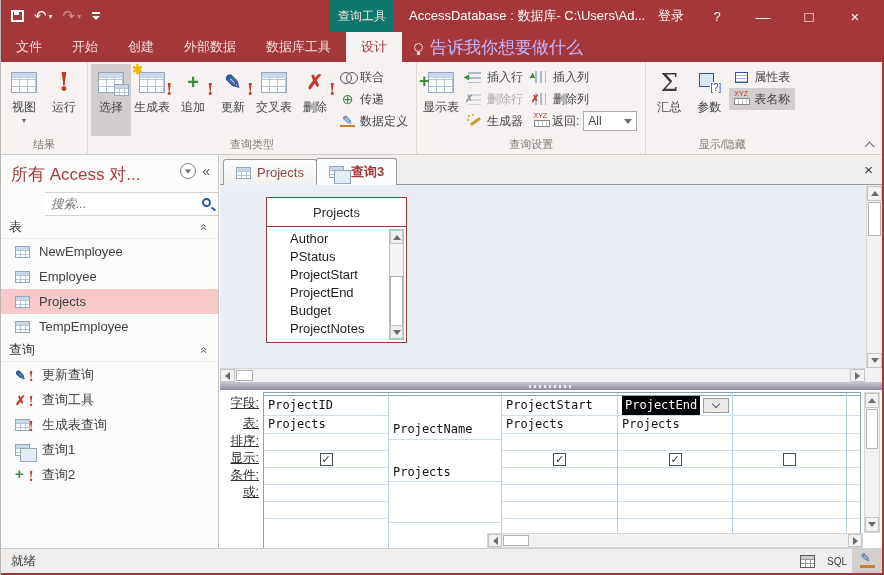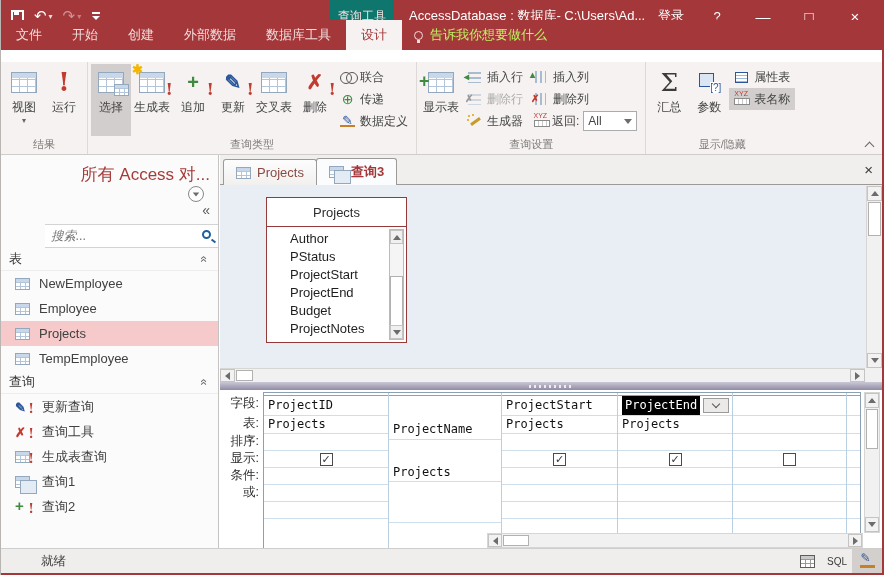--- a/index.html
+++ b/index.html
@@ -20,24 +20,24 @@
   .custico::before { content:""; position:absolute; left:1px; top:0; width:8px; height:2px; background:#fff; }
   .custico::after { content:""; position:absolute; left:1px; top:4px; border-left:4px solid transparent; border-right:4px solid transparent; border-top:4px solid #fff; }
   .ctx-tab { position:absolute; left:329px; top:0; width:64px; height:32px; background:#0f766e; color:#f7e3e2;
              font-size:12px; display:flex; align-items:center; justify-content:center; }
   .win-title { position:absolute; left:408px; top:0; height:32px; line-height:32px; font-size:13px; color:#fff; white-space:nowrap; }
   .tb-right { position:absolute; right:4px; top:0; height:32px; display:flex; align-items:stretch; }
   .tb-btn { width:46px; display:flex; align-items:center; justify-content:center; font-size:13px; color:#fff; }
   .tb-btn.sym { font-size:15px; }
 
   
-  .tabrow { position:absolute; left:0; top:20px; width:100%; height:30px; background:#a4373a; display:flex; align-items:center; }
+  .tabrow { position:absolute; left:0; top:32px; width:100%; height:30px; background:#a4373a; display:flex; align-items:center; }
   .rtab { height:30px; line-height:30px; padding:0 15px; font-size:13px; color:#f3dcdb; }
   .rtab.active { background:#f5f2f1; color:#a4373a; }
-  .tellme { display:flex; align-items:center; gap:7px; height:30px; padding:0 12px; font-size:13px; color:#bef264; }
+  .tellme { display:flex; align-items:center; gap:7px; height:30px; padding:0 12px; font-size:17px; color:#c4b5fd; }
   .bulb { position:relative; width:9px; height:9px; border:1.5px solid #f3dcdb; border-radius:50%; }
   .bulb::after { content:""; position:absolute; left:2px; bottom:-4px; width:3px; height:3px; background:#f3dcdb; }
 
   
   .ribbon { position:absolute; left:0; top:62px; width:100%; height:93px; background:#f5f2f1; border-bottom:1px solid #cfccca; display:flex; }
   .rgroup { position:relative; height:100%; display:flex; align-items:flex-start; padding:2px 3px 16px 3px; border-right:1px solid #ddd9d7; }
   .glabel { position:absolute; bottom:2px; left:0; right:0; text-align:center; font-size:11px; color:#7e7b78; }
   .bb { min-width:40px; height:72px; display:flex; flex-direction:column; align-items:center; justify-content:flex-start;
         font-size:12px; color:#444; padding:4px 3px 0 3px; }
   .bb.sel { background:#d2cecd; }
@@ -94,21 +94,21 @@
 
   
   .tri { width:0; height:0; display:inline-block; }
   .tri.up { border-left:4px solid transparent; border-right:4px solid transparent; border-bottom:5px solid #6e6c6a; }
   .tri.down { border-left:4px solid transparent; border-right:4px solid transparent; border-top:5px solid #6e6c6a; }
   .tri.left { border-top:4px solid transparent; border-bottom:4px solid transparent; border-right:5px solid #6e6c6a; }
   .tri.right { border-top:4px solid transparent; border-bottom:4px solid transparent; border-left:5px solid #6e6c6a; }
 
   
   .nav { position:absolute; left:0; top:155px; width:218px; bottom:27px; background:#fcfbfb; border-right:1px solid #c6c4c2; }
-  .nav-h { display:flex; align-items:flex-end; padding:8px 8px 6px 10px;flex-direction:column; }
+  .nav-h { display:flex; align-items:flex-start; padding:8px 8px 6px 10px; }
   .nav-h .t { flex:1; font-size:17px; color:#a53c39; white-space:nowrap; overflow:hidden; }
   .navbtn { width:16px; height:16px; border:1px solid #8a8886; border-radius:50%; display:flex; align-items:center; justify-content:center; margin-right:6px; background:#fdfdfd; }
   .nav-collapse { font-size:14px; color:#555; }
   .search { position:relative; height:24px; border-top:1px solid #d5d3d1; border-bottom:1px solid #d5d3d1; background:#fff;margin-left:44px; }
   .search input { width:100%; height:100%; border:0; outline:0; font-style:italic; font-size:12.5px; color:#333; padding:0 24px 0 6px; font-family:"Liberation Sans",sans-serif; background:transparent; }
   .mag { position:absolute; right:7px; top:5px; width:9px; height:9px; border:2px solid #1e5f9e; border-radius:50%; }
   .mag::after { content:""; position:absolute; left:7px; top:8px; width:5px; height:2px; background:#1e5f9e; transform:rotate(40deg); }
   .nsec { display:flex; align-items:center; height:23px; padding:0 10px 0 8px; font-size:13px; color:#3b3a39; border-bottom:1px solid #efedec; }
   .nsec .lbl { flex:1; }
   .dblchev { font-size:12px; color:#666; transform:rotate(90deg); display:inline-block; }
@@ -143,41 +143,41 @@
   .thscroll { position:absolute; left:0; top:213px; right:17px; height:14px; background:#f1f1f1; border-top:1px solid #d8d6d4; }
   .th-th { position:absolute; left:16px; top:1px; width:17px; height:11px; background:#fff; border:1px solid #b3b1af; }
   .corner { position:absolute; right:0; top:213px; width:17px; height:14px; background:#f1f1f1; }
   .splitter { position:absolute; left:0; right:0; top:227px; height:8px; background:linear-gradient(#cac7d6,#908ba5); display:flex; align-items:center; justify-content:center; }
   .grip { width:44px; height:3px; background:repeating-linear-gradient(90deg,#ececf2 0 2px, rgba(0,0,0,0) 2px 5px); }
 
   
   .gridpane { position:absolute; left:0; right:0; top:235px; bottom:0; background:#fff; }
   .gridwrap { position:absolute; left:0; top:2px; display:flex; align-items:flex-start; }
   .labelcol { width:43px; display:grid; grid-template-rows:3px 20px 18px 17px 17px 17px 17px 17px 16px; }
-  .labelcol div { text-align:right; padding-right:4px; font-size:12.5px; color:#2e2d2c; line-height:17px; }
+  .labelcol div { text-align:right; padding-right:4px; font-size:12.5px; color:#2e2d2c; line-height:17px;text-decoration:underline; }
   .gridbox { display:flex; border:1px solid #8aa0b5; background:#fff; }
   .gcol { display:grid; grid-template-rows:3px 20px 18px 17px 17px 17px 17px 17px 16px; border-right:1px solid #b9cfe2; }
   .gcol.filler { border-right:none; }
   .gcol > div { border-bottom:1px solid #cfdeec; position:relative; }
   .gcol > div:first-child { border-bottom:1px solid #8aa0b5; }
   .gcol > div:last-child { border-bottom:none; }
   .fcell { font-family:"DejaVu Sans Mono",monospace; font-size:12px; line-height:19px; padding-left:4px; white-space:nowrap; overflow:hidden; color:#111; }
   .tcell { font-family:"DejaVu Sans Mono",monospace; font-size:12px; line-height:17px; padding-left:4px; color:#111; }
   .selfield { display:inline-block; background:#000; color:#fff; padding:0 3px; }
   .dropbtn { position:absolute; right:3px; top:2px; width:26px; height:15px; background:#eceae8; border:1px solid #9a9a9a; display:flex; align-items:center; justify-content:center; }
   .vee { width:6px; height:6px; border-left:1.5px solid #555; border-bottom:1.5px solid #555; transform:rotate(-45deg); margin-top:-3px; }
   .showcell { display:flex; align-items:center; justify-content:center; }
   .cb { width:13px; height:13px; border:1px solid #4a4a4a; background:#fff; font-size:11px; line-height:11px; text-align:center; color:#333; }
   .gvscroll { position:absolute; right:2px; top:2px; width:16px; height:141px; background:#f1f1f1; border:1px solid #d8d6d4; }
   .gvscroll .sb-th { position:absolute; left:1px; right:1px; top:16px; height:40px; background:#fff; border:1px solid #b3b1af; }
   .ghscroll { position:absolute; left:267px; top:143px; width:376px; height:15px; background:#f1f1f1; border:1px solid #d8d6d4; }
   .gh-th { position:absolute; left:15px; top:1px; width:26px; height:11px; background:#fff; border:1px solid #b3b1af; }
 
   
-  .statusbar { position:absolute; left:0; bottom:2px; width:100%; height:25px; background:#f0eeec; border-top:1px solid #d0cecc; display:flex; align-items:center;padding-left:30px; }
+  .statusbar { position:absolute; left:0; bottom:2px; width:100%; height:25px; background:#f0eeec; border-top:1px solid #d0cecc; display:flex; align-items:center; }
   .st-text { padding-left:10px; font-size:12.5px; color:#3b3a39; flex:1; }
   .st-btn { width:30px; height:25px; display:flex; align-items:center; justify-content:center; font-size:10px; color:#3b3a39; }
   .st-btn.sel { background:#d2cfcd; }
   .ds-ico { width:15px; height:13px; border:1px solid #5f5d5b;
       background:linear-gradient(#c9c9c9 0 3px, rgba(0,0,0,0) 3px),
         repeating-linear-gradient(90deg, rgba(0,0,0,0) 0 4px, #9a9a9a 4px 5px),
         repeating-linear-gradient(rgba(0,0,0,0) 0 3px, #9a9a9a 3px 4px); background-color:#fff; }
   .dv-ico { position:relative; width:15px; height:13px; border-bottom:3px solid #c77f2a; }
   .dv-ico::before { content:"\270E"; position:absolute; left:1px; top:-4px; font-size:12px; color:#2b579a; }
   .redline { position:absolute; left:0; bottom:0; width:100%; height:2px; background:#a4373a; }

